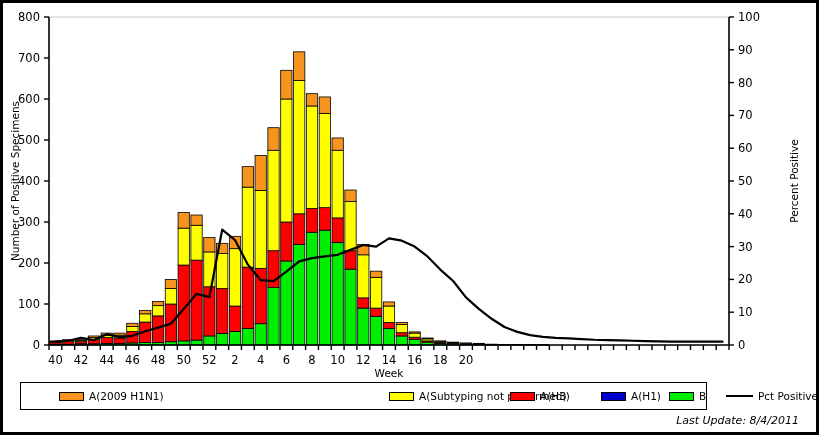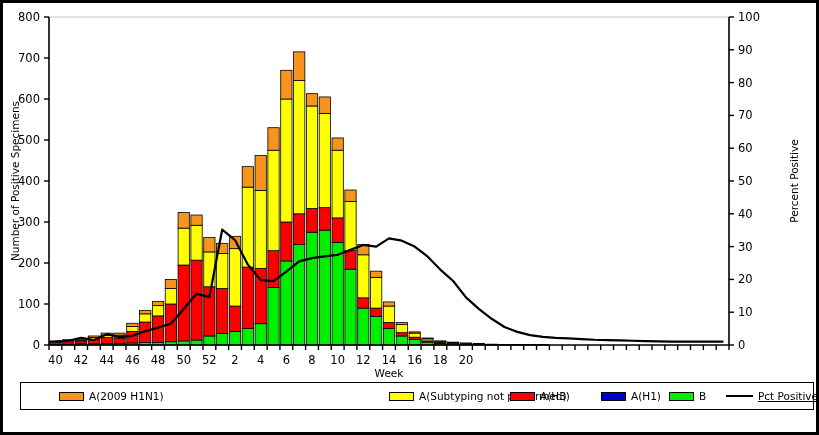--- a/index.html
+++ b/index.html
@@ -8,21 +8,21 @@
   #frame{position:absolute;left:0;top:0;width:819px;height:435px;
          border:3px solid #000;box-sizing:border-box;background:#fff;}
   svg{display:block;}
   .axis-line{stroke:#000;stroke-width:1.6;fill:none;}
   .tick{stroke:#000;stroke-width:1.4;}
   .ticklabel{font-size:11.5px;fill:#000;font-family:"DejaVu Sans","Liberation Sans",sans-serif;}
   .axistitle{font-size:10.5px;fill:#000;font-family:"DejaVu Sans","Liberation Sans",sans-serif;}
   .gridtop{stroke:#c9c9c9;stroke-width:1;}
   .bar{stroke:#000;stroke-width:0.8;}
   .pctline{fill:none;stroke:#000;stroke-width:2.2;stroke-linejoin:round;stroke-linecap:round;}
-  .legendbox{position:absolute;left:17px;top:379px;width:794px;height:28px;
+  .legendbox{position:absolute;left:17px;top:379px;width:687px;height:28px;
              border:1px solid #000;box-sizing:border-box;background:#fff;
              display:flex;align-items:center;}
   .legitem{display:flex;align-items:center;gap:5px;}
   .swatch{width:25px;height:9px;border:1px solid #000;box-sizing:border-box;}
   .lswatch{width:27px;height:0;border-top:2.5px solid #000;}
   .leglabel{font-size:10.5px;color:#000;white-space:nowrap;
             font-family:"DejaVu Sans","Liberation Sans",sans-serif;}
   .updatebox{position:absolute;right:17px;top:411px;
              font-style:italic;font-size:11px;color:#000;
              font-family:"DejaVu Sans","Liberation Sans",sans-serif;}
@@ -388,20 +388,21 @@
         <span class="leglabel">A(H3)</span>
       </div>
       <div class="legitem" style="position: absolute; left: 580px;">
         <div class="swatch" style="background: rgb(0, 0, 204);"></div>
         <span class="leglabel">A(H1)</span>
       </div>
       <div class="legitem" style="position: absolute; left: 648px;">
         <div class="swatch" style="background: rgb(0, 238, 0);"></div>
         <span class="leglabel">B</span>
       </div>
-      <div class="legitem" style="position: absolute; left: 705px; text-decoration: underline;">
+      <div class="legitem" style="position: absolute; left: 705px;">
         <div class="lswatch" style="border-top-color: rgb(0, 0, 0);"></div>
         <span class="leglabel">Pct Positive</span>
       </div>
     </div>
 
+  <div class="updatebox">Last Update: 8/4/2011</div>
 
 </div>
 
 </body></html>

